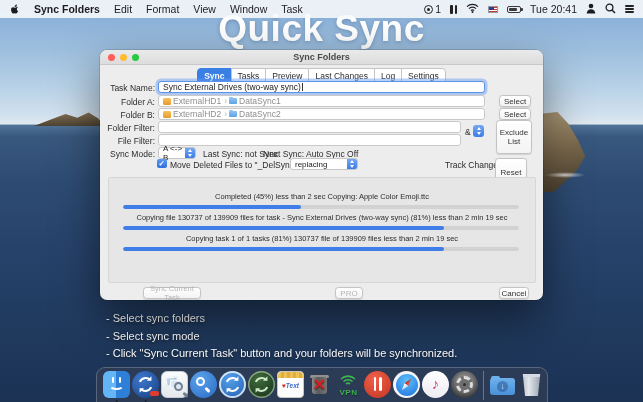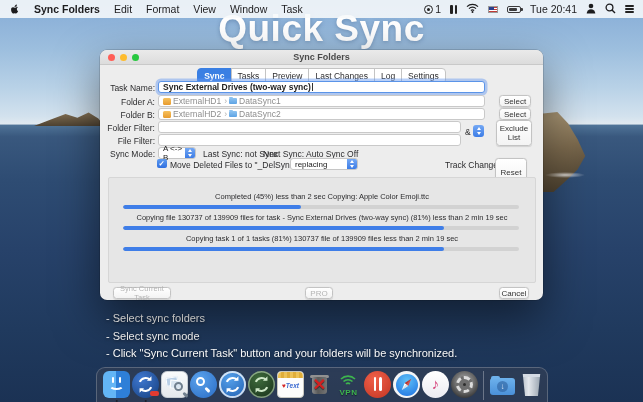--- a/index.html
+++ b/index.html
@@ -58,32 +58,32 @@
   
   .tabs { position:absolute; top:18px; left:0; right:0; display:flex; justify-content:center; }
   .tab { font-size:8.5px; color:#2c2c2e; background:#fff; border:1px solid #c4c4c4; padding:2px 6px; margin-left:-1px; cursor:default; }
   .tab:first-child { border-radius:4px 0 0 4px; margin-left:0; }
   .tab:last-child { border-radius:0 4px 4px 0; }
   .tab.sel { background:#3a7fe3; border-color:#3a7fe3; color:#fff; font-weight:bold; }
 
   .lbl { position:absolute; left:0; width:55px; text-align:right; font-size:8.5px; color:#2c2c2e; }
   .field { position:absolute; left:58px; width:327px; height:12px; background:#fff; border:1px solid #c9c9c9; border-radius:3px;
     font-size:8.5px; display:flex; align-items:center; padding:0 4px; color:#222; white-space:nowrap; overflow:hidden; }
-  .field.focus { border-color:#5b94e8; box-shadow:0 0 0 2.5px rgba(100,150,240,.45);font-weight:bold; }
+  .field.focus { border-color:#5b94e8; box-shadow:0 0 0 2.5px rgba(100,150,240,.45); }
   .field.short { width:303px; }
   .pathtx { color:#8e8e8e; margin:0 3px 0 2px; }
   .chev { color:#b0b0b0; margin-right:2px; }
   .drv { width:8px; height:7px; background:linear-gradient(#f6c15e,#e79b2e); border-radius:1.5px; flex:none; }
   .fldr { width:8px; height:6px; background:linear-gradient(#8ec3f0,#5da3e4); border-radius:1px; position:relative; flex:none; }
   .fldr::before { content:""; position:absolute; top:-1.5px; left:0; width:3.5px; height:1.5px; background:#8ec3f0; border-radius:1px 1px 0 0; }
   .caret { width:1px; height:8px; background:#333; margin-left:1px; }
 
   .btn { position:absolute; background:linear-gradient(#ffffff,#f3f3f3); border:1px solid #c3c3c3; border-radius:3.5px;
     font-size:8px; color:#333; text-align:center; box-shadow:0 .5px 1px rgba(0,0,0,.12); display:flex; align-items:center; justify-content:center; cursor:default; font-family:"Liberation Sans",sans-serif;}
-  .btn.disabled { color:#b4b4b4; }
+  .btn.disabled { color:#b4b4b4;margin-left:30px; }
 
   .popup { position:absolute; height:12px; background:#fff; border:1px solid #c6c6c6; border-radius:3px;
     display:flex; align-items:center; font-size:8px; color:#222; padding-left:4px; }
   .stepper { margin-left:auto; width:10px; height:100%; background:linear-gradient(#74a8f4,#3c7ce6); border-radius:0 2px 2px 0;
     display:flex; flex-direction:column; align-items:center; justify-content:center; gap:1.5px; flex:none; }
   .stepper.alone { position:absolute; width:11px; height:12px; border-radius:3px; margin:0; }
   .t-up { width:0; height:0; border-left:2.5px solid transparent; border-right:2.5px solid transparent; border-bottom:3px solid #fff; }
   .t-dn { width:0; height:0; border-left:2.5px solid transparent; border-right:2.5px solid transparent; border-top:3px solid #fff; }
 
   .cb { position:absolute; width:9.5px; height:9.5px; border-radius:2px; background:linear-gradient(#5e9bf0,#2f6fe0);
@@ -249,21 +249,21 @@
     </div>
   <div class="lbl" style="top:86px">File Filter:</div>
   <div class="field short" style="top:84px">
       <span></span>
     </div>
   <div class="smalltx" style="top:77px;left:365px">&amp;</div>
   <div class="stepper alone" style="top:75px;left:373px">
       <span class="t-up"></span>
       <span class="t-dn"></span>
     </div>
-  <div class="btn" style="top:70px;left:396px;width:36px;height:26px;line-height:9px">
+  <div class="btn" style="top:70px;left:396px;width:36px;height:34px;line-height:9px">
       <span style="width:30px">Exclude List</span>
     </div>
 
   <div class="lbl" style="top:99px">Sync Mode:</div>
   <div class="popup" style="top:97px;left:58px;width:38px">
     <span>A &lt;-&gt; B</span>
     <span class="stepper">
         <span class="t-up"></span>
         <span class="t-dn"></span>
       </span>

